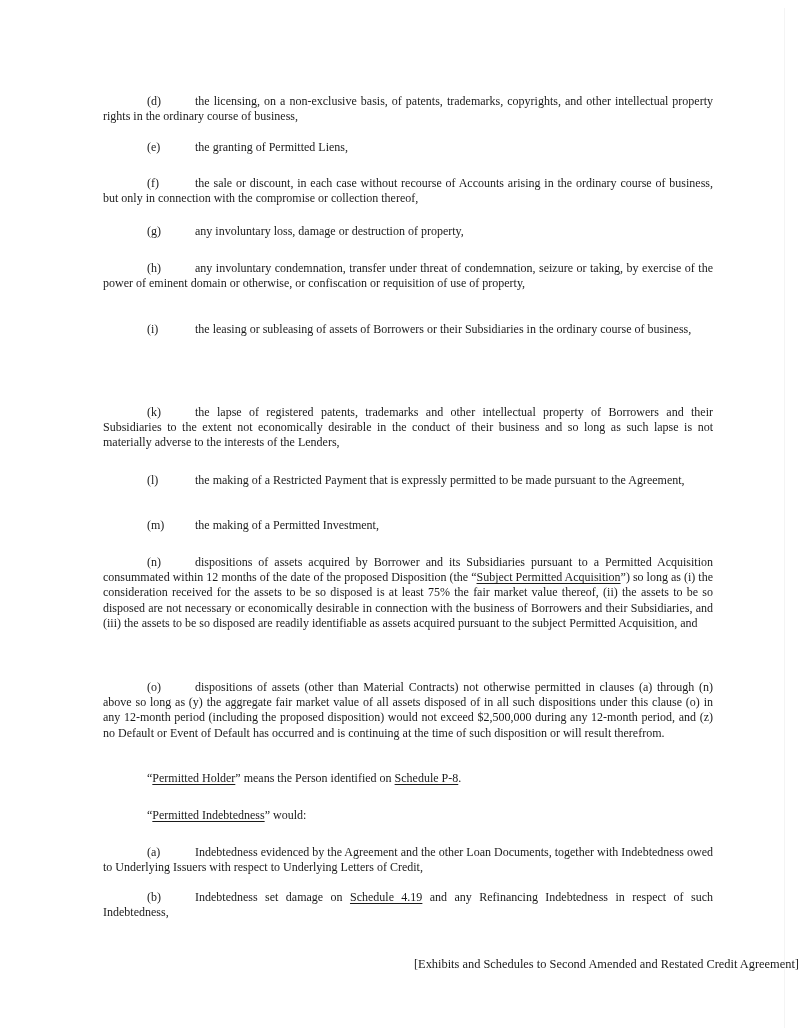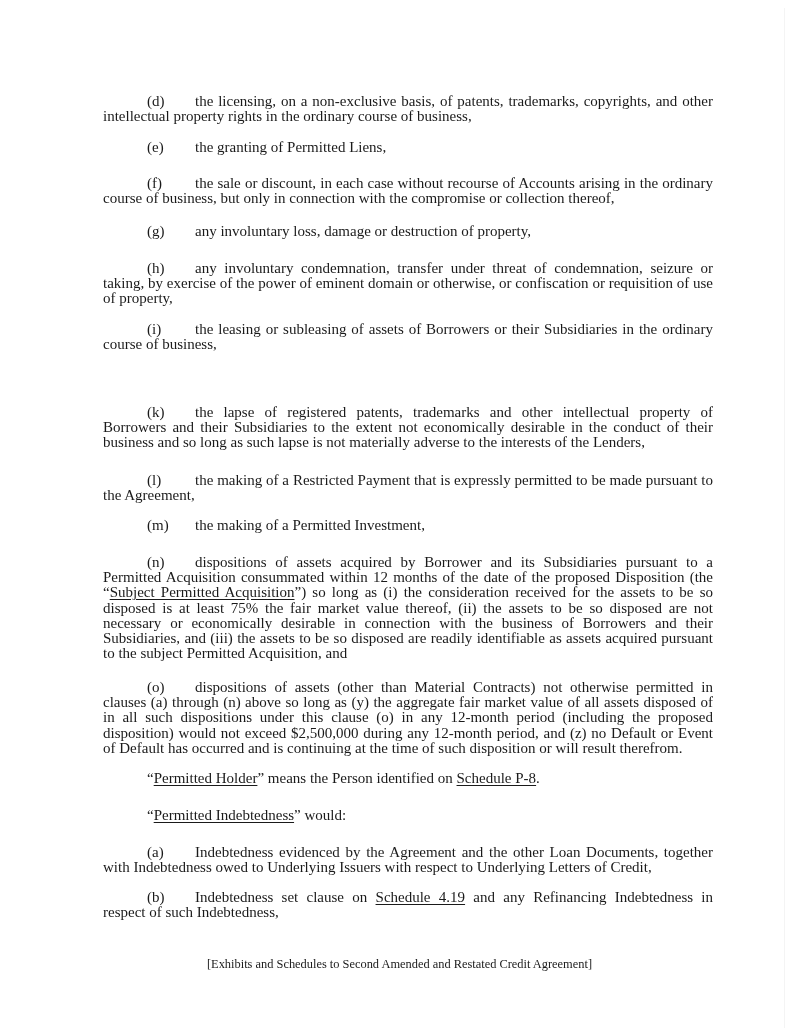--- a/index.html
+++ b/index.html
@@ -1,25 +1,25 @@
 <!DOCTYPE html>
 <html><head>
 <meta charset="utf-8">
 <style>
   html, body { margin: 0; padding: 0; background: #ffffff; }
   body { width: 799px; height: 1034px; position: relative; overflow: hidden;
          font-family: "Liberation Serif", "DejaVu Serif", serif; color: #1a1a1a; }
   .page { position: absolute; left: 0; top: 0; width: 799px; height: 1034px; }
   .edge { position: absolute; left: 784px; top: 8px; width: 1px; height: 1020px; background: #f4f4f4; }
-  .para { position: absolute; left: 103px; width: 610px; font-size: 15px; line-height: 15.2px;
+  .para { position: absolute; left: 103px; width: 610px; font-size: 12px; line-height: 15.2px;
           text-align: justify; margin: 0; }
   .para .lbl { display: inline-block; width: 48px; margin-left: 44px; }
   .def { text-indent: 44px; }
   u { text-decoration: underline; text-underline-offset: 2px; }
-  .footer { position: absolute; left: 0; width: 799px; text-align: center; font-size: 12.4px; line-height: 15px; }
+  .footer { position: absolute; left: 0; width: 799px; text-align: right; font-size: 12.4px; line-height: 15px; }
 </style>
 </head>
 <body>
 
 <div class="page">
   <div class="edge"></div>
 
   <p class="para" style="top:94px"><span class="lbl">(d)</span><span>the licensing, on a non-exclusive basis, of patents, trademarks, copyrights, and other intellectual property rights in the ordinary course of business,</span></p>
 
   <p class="para" style="top:140px"><span class="lbl">(e)</span><span>the granting of Permitted Liens,</span></p>
@@ -42,18 +42,18 @@
   <p class="para" style="top:555px"><span class="lbl">(n)</span><span>dispositions of assets acquired by Borrower and its Subsidiaries pursuant to a Permitted Acquisition consummated within 12 months of the date of the proposed Disposition (the “</span><u>Subject Permitted Acquisition</u><span>”) so long as (i) the consideration received for the assets to be so disposed is at least 75% the fair market value thereof, (ii) the assets to be so disposed are not necessary or economically desirable in connection with the business of Borrowers and their Subsidiaries, and (iii) the assets to be so disposed are readily identifiable as assets acquired pursuant to the subject Permitted Acquisition, and</span></p>
 
   <p class="para" style="top:680px"><span class="lbl">(o)</span><span>dispositions of assets (other than Material Contracts) not otherwise permitted in clauses (a) through (n) above so long as (y) the aggregate fair market value of all assets disposed of in all such dispositions under this clause (o) in any 12-month period (including the proposed disposition) would not exceed $2,500,000 during any 12-month period, and (z) no Default or Event of Default has occurred and is continuing at the time of such disposition or will result therefrom.</span></p>
 
   <p class="para def" style="top:771px"><span>“</span><u>Permitted Holder</u><span>” means the Person identified on </span><u>Schedule P-8</u><span>.</span></p>
 
   <p class="para def" style="top:808px"><span>“</span><u>Permitted Indebtedness</u><span>” would:</span></p>
 
   <p class="para" style="top:845px"><span class="lbl">(a)</span><span>Indebtedness evidenced by the Agreement and the other Loan Documents, together with Indebtedness owed to Underlying Issuers with respect to Underlying Letters of Credit,</span></p>
 
-  <p class="para" style="top:890px"><span class="lbl">(b)</span><span>Indebtedness set clause on </span><u>Schedule 4.19</u><span> and any Refinancing Indebtedness in respect of such Indebtedness,</span></p>
+  <p class="para" style="top:890px"><span class="lbl">(b)</span><span>Indebtedness set damage on </span><u>Schedule 4.19</u><span> and any Refinancing Indebtedness in respect of such Indebtedness,</span></p>
 
   <div class="footer" style="top:957px">
     <div>[Exhibits and Schedules to Second Amended and Restated Credit Agreement]</div>
   </div>
 </div>
 
 </body></html>

